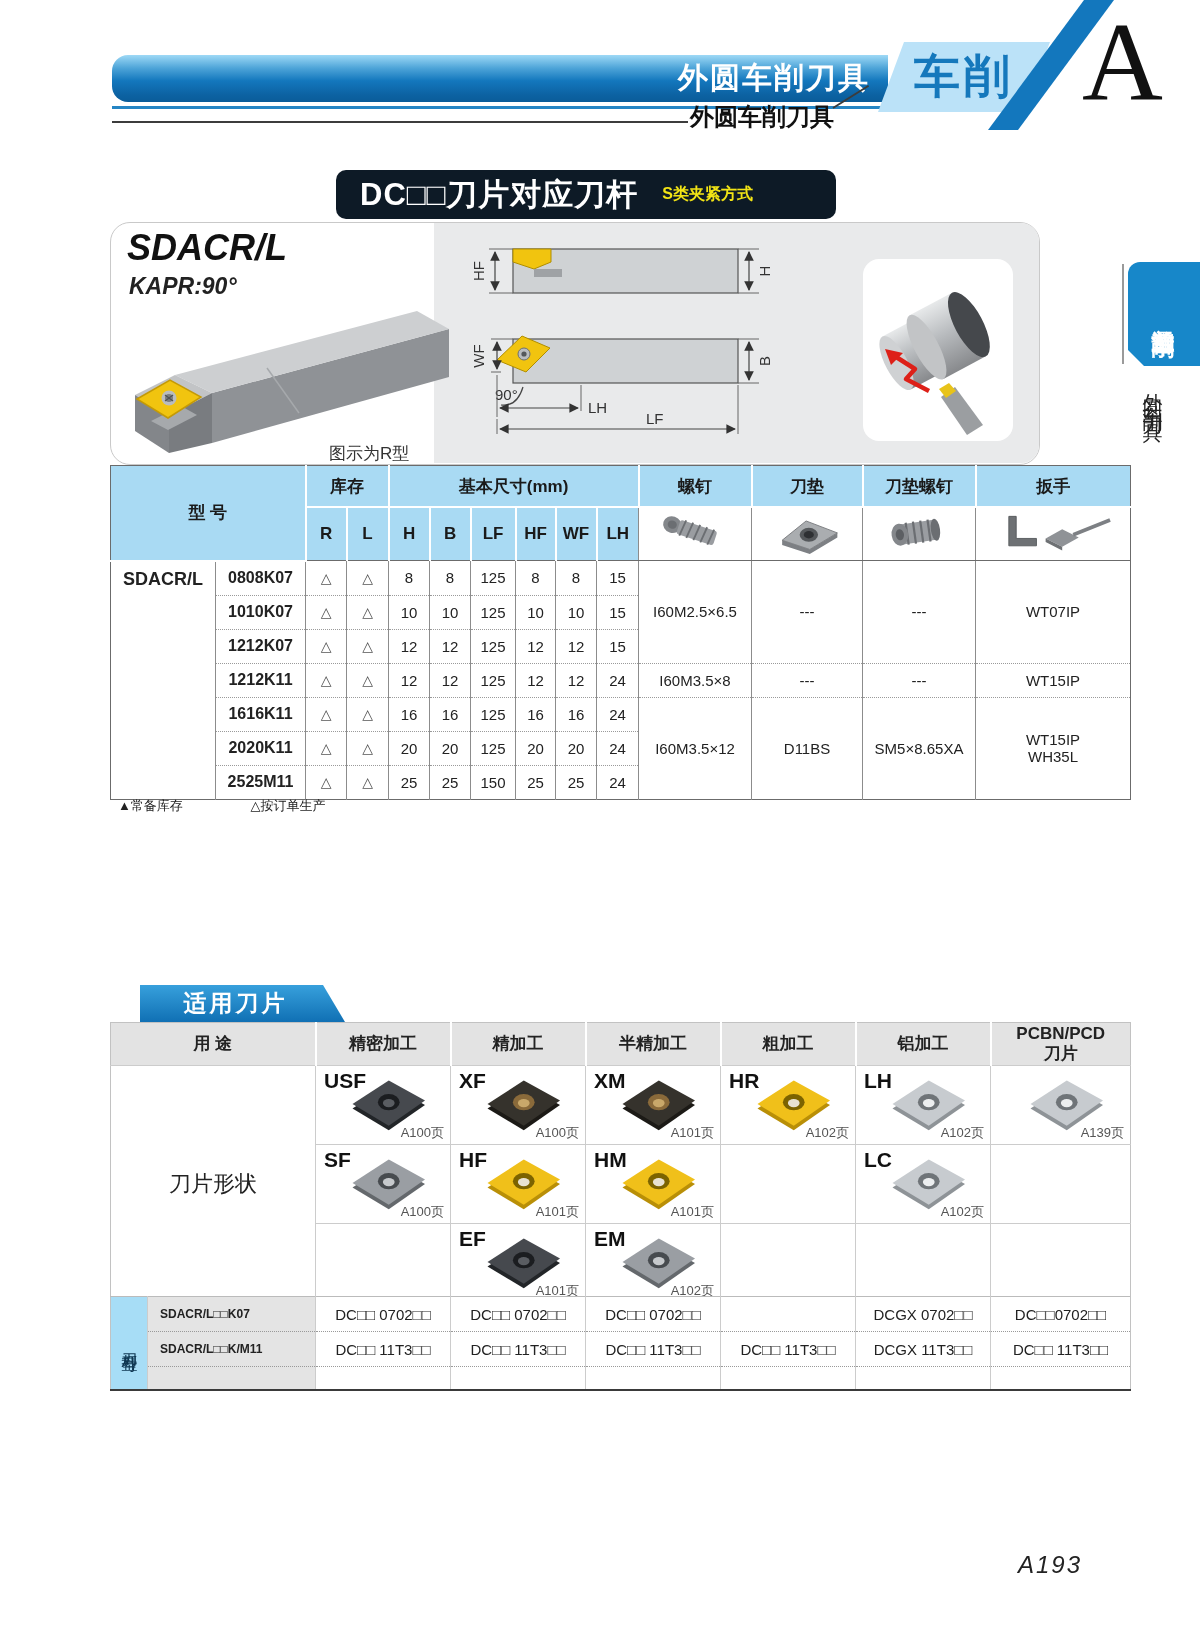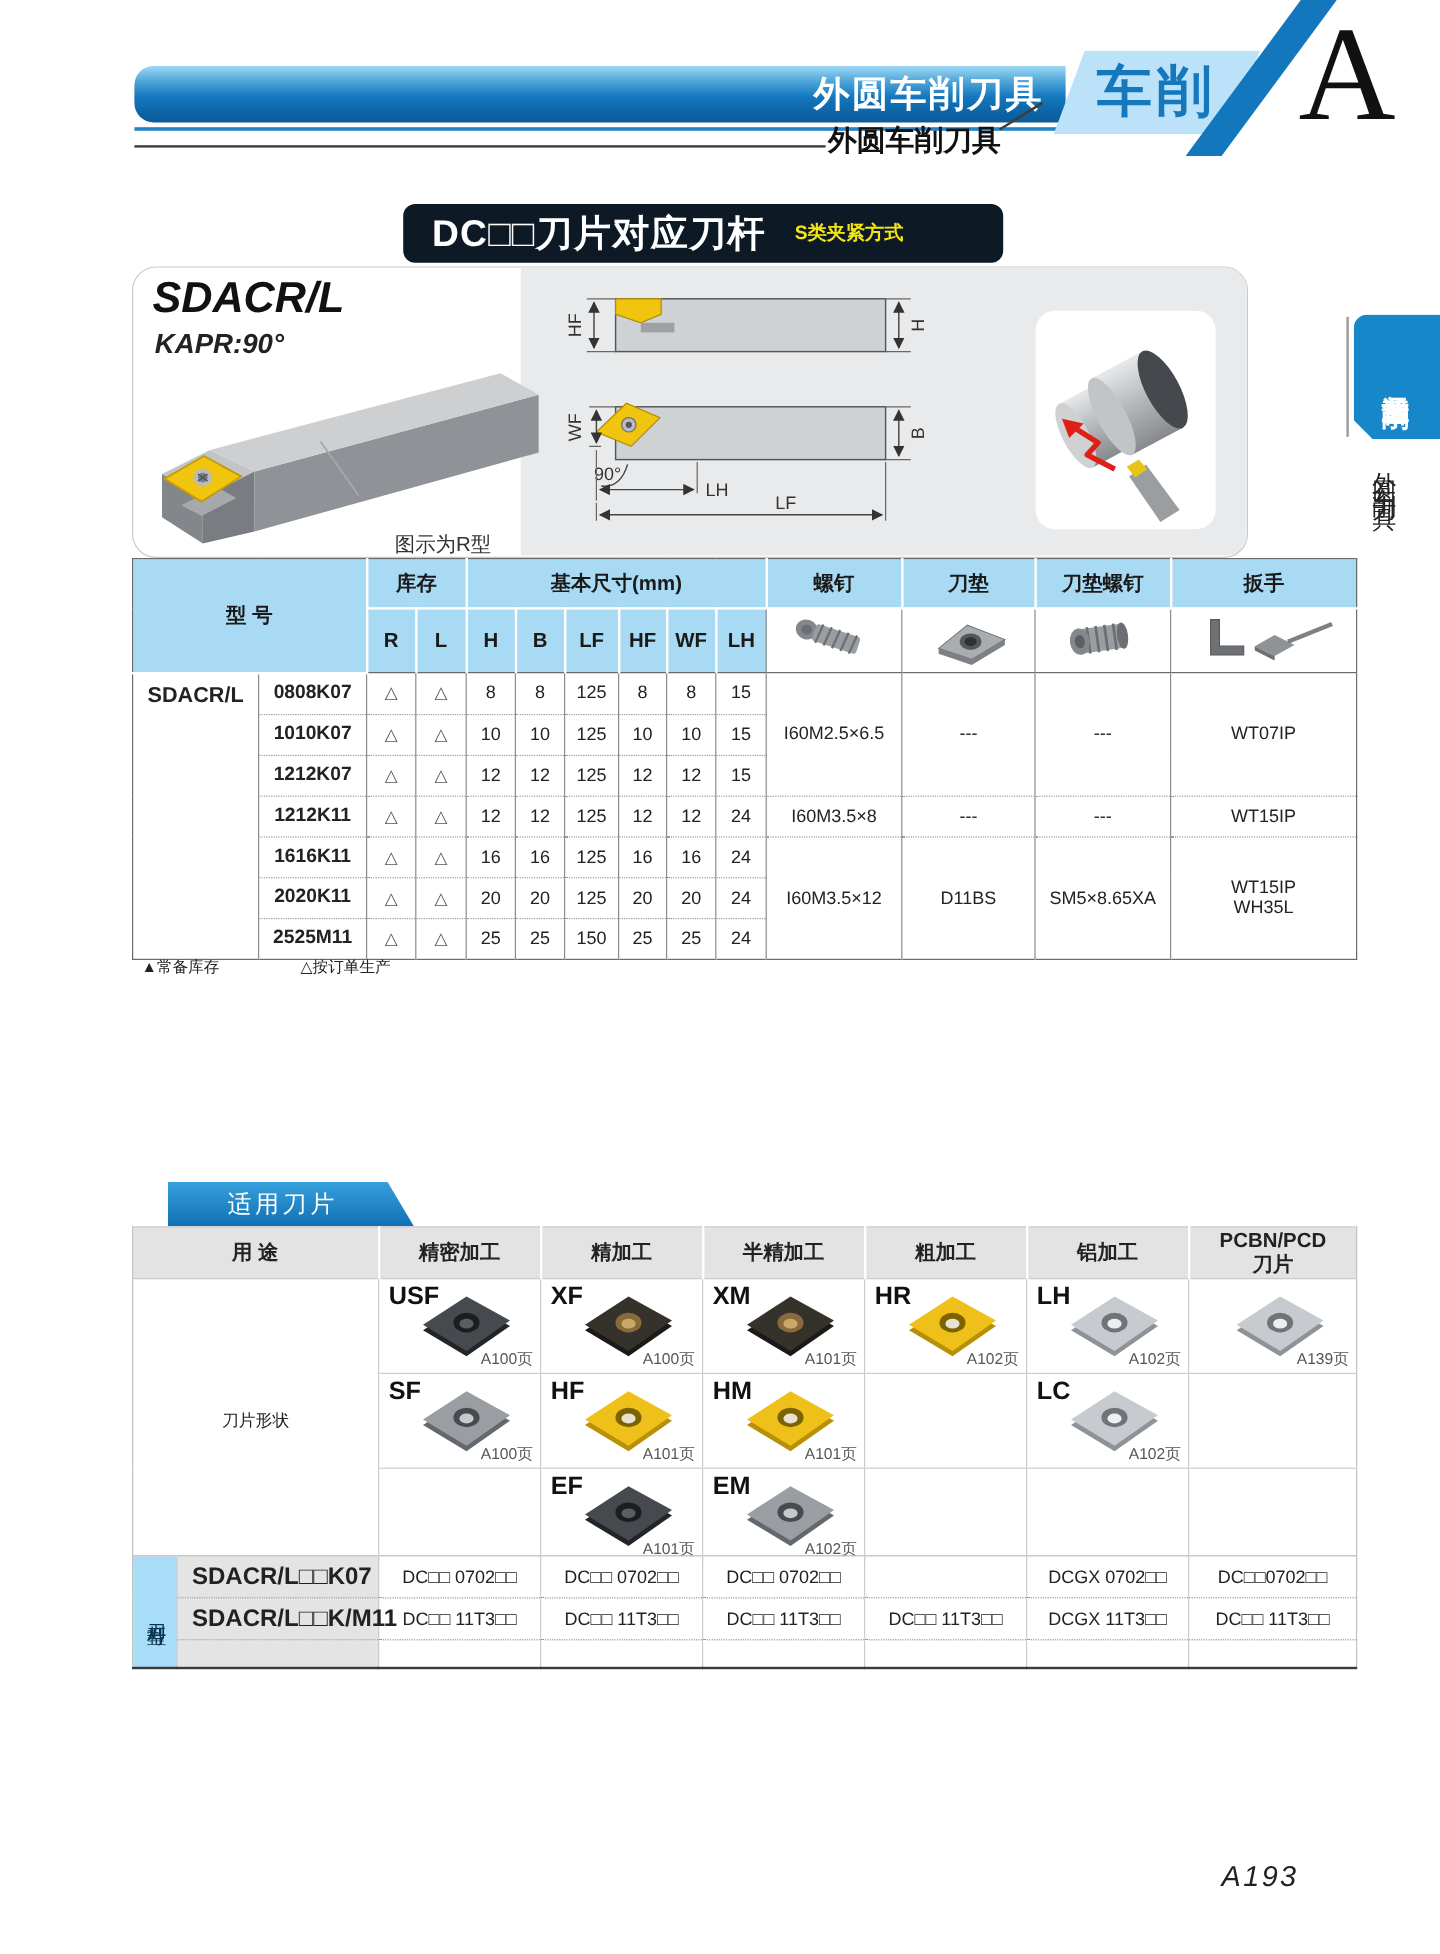--- a/index.html
+++ b/index.html
@@ -60,43 +60,43 @@
   .spec-table td.tri{color:#555;font-size:14px;}
   .spec-table td.hw{font-size:15px;}
   .footnote{left:118px;top:797px;font-size:13px;color:#222;}
   .footnote span{margin-right:64px;}
 
   
   .insert-tab{left:140px;top:985px;width:205px;height:37px;
     background:linear-gradient(180deg,#37a0dc,#1070b4);
     clip-path:polygon(0 0,calc(100% - 22px) 0,100% 100%,0 100%);
     display:flex;align-items:center;justify-content:center;}
-  .insert-tab span{color:#fff;font-size:20px;font-weight:normal;letter-spacing:3px;padding-right:14px;}
+  .insert-tab span{color:#fff;font-size:23px;font-weight:bold;letter-spacing:3px;padding-right:14px;}
   .insert-table{left:110px;top:1022px;width:1020px;border:1px solid #c2c2c2;border-bottom:none;}
   .insert-table th{background:#e3e3e3;font-size:17px;font-weight:600;color:#222;height:42px;
     border-left:2px solid #fff;padding:0;line-height:1.15;}
   .insert-table td{border-left:1px solid #ccc;border-top:1px solid #ccc;height:78px;padding:0;vertical-align:top;}
-  .insert-table td.shape-label{font-size:14px;color:#222;text-align:center;vertical-align:middle;border-left:none;}
+  .insert-table td.shape-label{font-size:22px;color:#222;text-align:center;vertical-align:middle;border-left:none;}
   .insert-cell{position:relative;width:100%;height:78px;}
   .insert-cell .code{position:absolute;top:3px;left:8px;font-weight:bold;font-size:21px;color:#111;}
   .insert-cell .pageref{position:absolute;bottom:2px;right:6px;font-size:13px;color:#555;}
   .insert-cell svg{position:absolute;left:50%;top:9px;transform:translateX(-44%);width:96px;height:58px;}
   svg[data-color="dark"]   .g-face{fill:#46494e}  svg[data-color="dark"]   .g-side{fill:#222528}  svg[data-color="dark"]   .g-hole{fill:#1b1d20}  svg[data-color="dark"]   .g-hole2{fill:#5a5d62}
   svg[data-color="bronze"] .g-face{fill:#35322c}  svg[data-color="bronze"] .g-side{fill:#1c1a16}  svg[data-color="bronze"] .g-hole{fill:#8a6a3a}  svg[data-color="bronze"] .g-hole2{fill:#c9a86a}
   svg[data-color="gold"]   .g-face{fill:#f0c01a}  svg[data-color="gold"]   .g-side{fill:#b98f07}  svg[data-color="gold"]   .g-hole{fill:#7c6300}  svg[data-color="gold"]   .g-hole2{fill:#e8e2d2}
   svg[data-color="silver"] .g-face{fill:#c7cbcf}  svg[data-color="silver"] .g-side{fill:#8e9397}  svg[data-color="silver"] .g-hole{fill:#6f7478}  svg[data-color="silver"] .g-hole2{fill:#eceeef}
   svg[data-color="gray"]   .g-face{fill:#9a9ea3}  svg[data-color="gray"]   .g-side{fill:#64686c}  svg[data-color="gray"]   .g-hole{fill:#474b4f}  svg[data-color="gray"]   .g-hole2{fill:#c6c9cc}
 
   .holder-table{left:110px;top:1296px;width:1020px;border:1px solid #c2c2c2;border-top:1px solid #bbb;
     border-bottom:2.5px solid #3a3a3a;}
   .holder-table td{font-size:15px;color:#222;text-align:center;height:34px;padding:0;border-left:1px solid #ccc;}
   .holder-table tr + tr td{border-top:1px dotted #999;}
   .holder-table td.vlabel{background:#a7ddf6;writing-mode:vertical-rl;text-orientation:upright;
     font-size:16px;letter-spacing:1px;color:#0d3550;border-left:none;padding:4px 0;}
-  .holder-table td.hmodel{background:#e4e4e4;font-weight:bold;font-size:20px;text-align:left;padding-left:12px;}
+  .holder-table td.hmodel{background:#e4e4e4;font-weight:bold;font-size:12px;text-align:left;padding-left:12px;}
   .holder-table tr.empty td{height:22px;}
 
   .page-num{left:1018px;top:1551px;font-size:24px;font-style:italic;color:#222;letter-spacing:2px;}
 
   
   .side-rule{left:1122px;top:264px;width:2px;height:100px;background:#9a9a9a;}
   .side-tab{left:1128px;top:262px;width:72px;height:104px;background:#1787c9;border-radius:12px 0 0 0;
     clip-path:polygon(0 0,100% 0,100% 100%,16px 100%,0 calc(100% - 16px));
     display:flex;align-items:center;justify-content:center;}
   .side-tab span{writing-mode:vertical-rl;text-orientation:upright;color:#fff;font-size:23px;font-weight:bold;letter-spacing:2px;}

